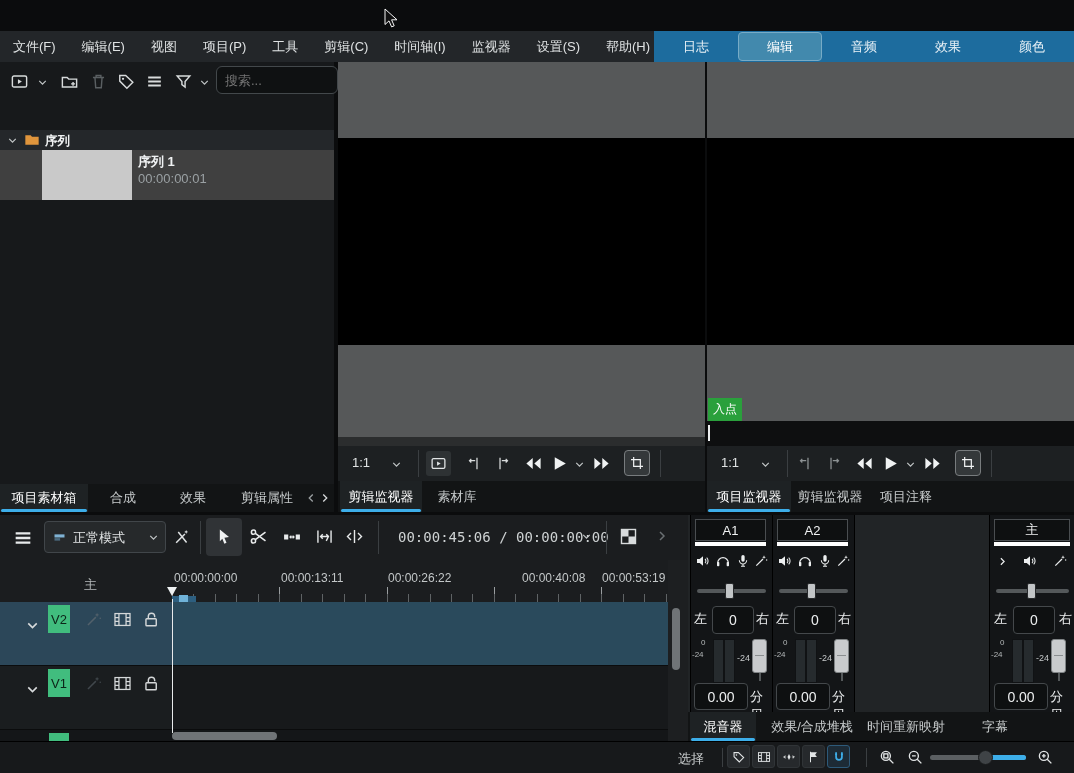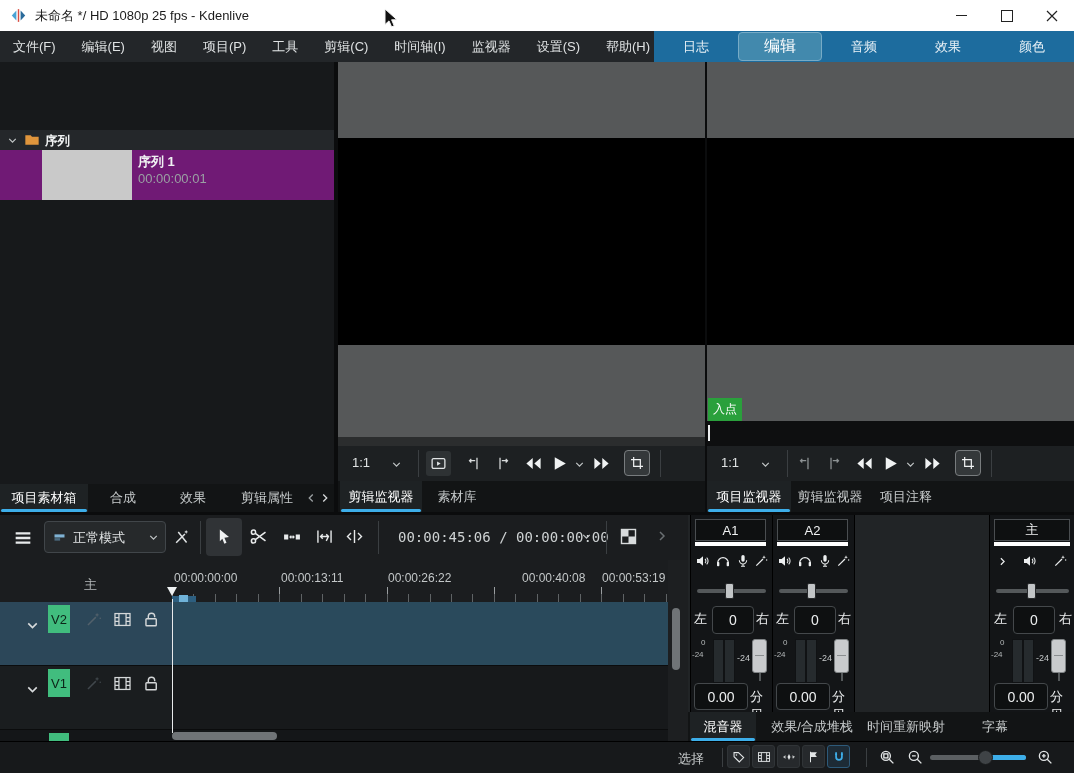--- a/index.html
+++ b/index.html
@@ -170,41 +170,20 @@
       </symbol>
     <symbol id="i-modesq" viewBox="0 0 24 24">
         <rect x="4" y="7" width="16" height="5" fill="#7fb2d4"></rect>
         <rect x="4" y="13" width="9" height="4" fill="#4c6b80"></rect>
       </symbol>
   </defs>
 </svg>
 
 <div id="app">
 
-  <div class="abs" style="left:0;top:0;width:1074px;height:31px;background:#ffffff;">
-    <span class="abs" style="left:10px;top:7px;">
-      <svg width="17" height="17" viewBox="0 0 24 24">
-          <path d="M12 3v18" stroke="#d94f44" stroke-width="2"></path>
-          <path d="M9 5l-6.5 7L9 19z" fill="#4aa3d5"></path>
-          <path d="M15 5l6.5 7L15 19z" fill="#2a6b9b"></path>
-        </svg>
-    </span>
-    <span class="abs" style="left:35px;top:7px;font-size:13px;color:#1b1b1b;white-space:nowrap;">未命名 */ HD 1080p 25 fps - Kdenlive</span>
-    <div class="abs btn" style="left:938px;top:0;width:46px;height:31px;">
-      <span style="display:block;width:11px;height:1px;background:#222;"></span>
-    </div>
-    <div class="abs btn" style="left:984px;top:0;width:46px;height:31px;">
-      <span style="display:block;width:10px;height:10px;border:1px solid #222;"></span>
-    </div>
-    <div class="abs btn" style="left:1030px;top:0;width:44px;height:31px;">
-      <svg width="12" height="12" viewBox="0 0 12 12">
-          <path d="M1 1l10 10M11 1L1 11" stroke="#222" stroke-width="1.2"></path>
-        </svg>
-    </div>
-  </div>
 
   <span class="abs" style="left:384px;top:8px;z-index:99;">
     <svg width="15" height="22" viewBox="0 0 15 22">
         <path d="M1 1v15.5l4-3.6 2.6 6 2.6-1.1-2.6-6H13z" fill="#111" stroke="#f5f5f5" stroke-width="1"></path>
       </svg>
   </span>
 
   <div class="abs" style="left:0;top:31px;width:1074px;height:31px;background:#232629;display:flex;align-items:center;">
     <span class="t" style="padding:0 13px;">文件(F)</span>
     <span class="t" style="padding:0 13px;">编辑(E)</span>
@@ -216,50 +195,77 @@
     <span class="t" style="padding:0 13px;">监视器</span>
     <span class="t" style="padding:0 13px;">设置(S)</span>
     <span class="t" style="padding:0 13px;">帮助(H)</span>
   </div>
 
   <div class="abs" style="left:654px;top:31px;width:420px;height:31px;background:#1d6c9e;display:flex;">
     <div class="tab" style="position:relative;width:84px;background:none;">
         <span style="color:#eaf2f7;">日志</span>
       </div>
     <div style="position:relative;width:84px;display:flex;align-items:center;justify-content:center;background:#4289ad;border:1px solid #77abc6;border-radius:4px;margin:1px 0;box-sizing:border-box;">
-        <span style="font-size:16px;color:#ffffff;">编辑</span>
+        <span style="font-size:13px;color:#ffffff;">编辑</span>
       </div>
     <div class="tab" style="position:relative;width:84px;background:none;">
         <span style="color:#eaf2f7;">音频</span>
       </div>
     <div class="tab" style="position:relative;width:84px;background:none;">
         <span style="color:#eaf2f7;">效果</span>
       </div>
     <div class="tab" style="position:relative;width:84px;background:none;">
         <span style="color:#eaf2f7;">颜色</span>
       </div>
   </div>
 
   <div class="abs" style="left:0;top:62px;width:334px;height:450px;background:#17191b;">
 
+    <div class="abs" style="left:0;top:0;width:334px;height:40px;">
+      <svg class="ic abs" style="left:10px;top:10px;color:#d8dbdc;" width="19" height="19">
+          <use href="#i-clip"></use>
+        </svg>
+      <svg class="ic abs" style="left:36px;top:14px;color:#c2c6c7;" width="13" height="13">
+          <use href="#i-chevdown"></use>
+        </svg>
+      <svg class="ic abs" style="left:60px;top:10px;color:#d8dbdc;" width="19" height="19">
+          <use href="#i-foldernew"></use>
+        </svg>
+      <svg class="ic abs" style="left:89px;top:10px;color:#5a5f62;" width="19" height="19">
+          <use href="#i-trash"></use>
+        </svg>
+      <svg class="ic abs" style="left:117px;top:10px;color:#d8dbdc;" width="19" height="19">
+          <use href="#i-tag"></use>
+        </svg>
+      <svg class="ic abs" style="left:145px;top:10px;color:#d8dbdc;" width="19" height="19">
+          <use href="#i-menu"></use>
+        </svg>
+      <svg class="ic abs" style="left:174px;top:10px;color:#d8dbdc;" width="19" height="19">
+          <use href="#i-filter"></use>
+        </svg>
+      <svg class="ic abs" style="left:198px;top:14px;color:#c2c6c7;" width="13" height="13">
+          <use href="#i-chevdown"></use>
+        </svg>
+      <input class="abs" style="left: 216px; top: 4px; width: 104px; height: 26px; background: rgb(15, 17, 18); border: 1px solid rgb(67, 72, 75); border-radius: 6px; color: rgb(207, 211, 212); font-size: 13px; padding: 0px 8px; outline: none; font-family: inherit;" placeholder="搜索...">
+    </div>
 
 
     <div class="abs" style="left:0;top:68px;width:334px;height:20px;background:#24272a;">
       <svg class="ic abs" style="left:6px;top:4px;color:#c2c6c7;" width="13" height="13">
           <use href="#i-chevdown"></use>
         </svg>
       <svg class="ic abs" style="left:24px;top:2px;color:#e0953c;" width="16" height="16">
           <use href="#i-folderfill"></use>
         </svg>
       <span class="abs" style="left:45px;top:3px;font-size:12.5px;font-weight:bold;color:#f0f2f3;">序列</span>
     </div>
 
     <div class="abs" style="left:16px;top:88px;width:25px;height:25px;border-left:1px solid #55595c;border-bottom:1px solid #55595c;"></div>
 
-    <div class="abs" style="left:0;top:88px;width:334px;height:50px;background:#701a75;">
+    <div class="abs" style="left:0;top:88px;width:334px;height:50px;background:#404040;">
       <div class="abs" style="left:42px;top:0;width:90px;height:50px;background:#c9c9c9;"></div>
       <span class="abs" style="left:138px;top:3px;font-size:13px;font-weight:bold;color:#f0f2f3;">序列 1</span>
       <span class="abs" style="left:138px;top:21px;font-size:13px;color:#9aa0a3;">00:00:00:01</span>
     </div>
 
     <div class="abs tabbar" style="left:0;top:422px;width:334px;height:28px;">
       <div class="tab active" style="left:0;width:88px;">
           <span>项目素材箱</span>
         </div>
       <div class="tab" style="left:88px;width:70px;">

